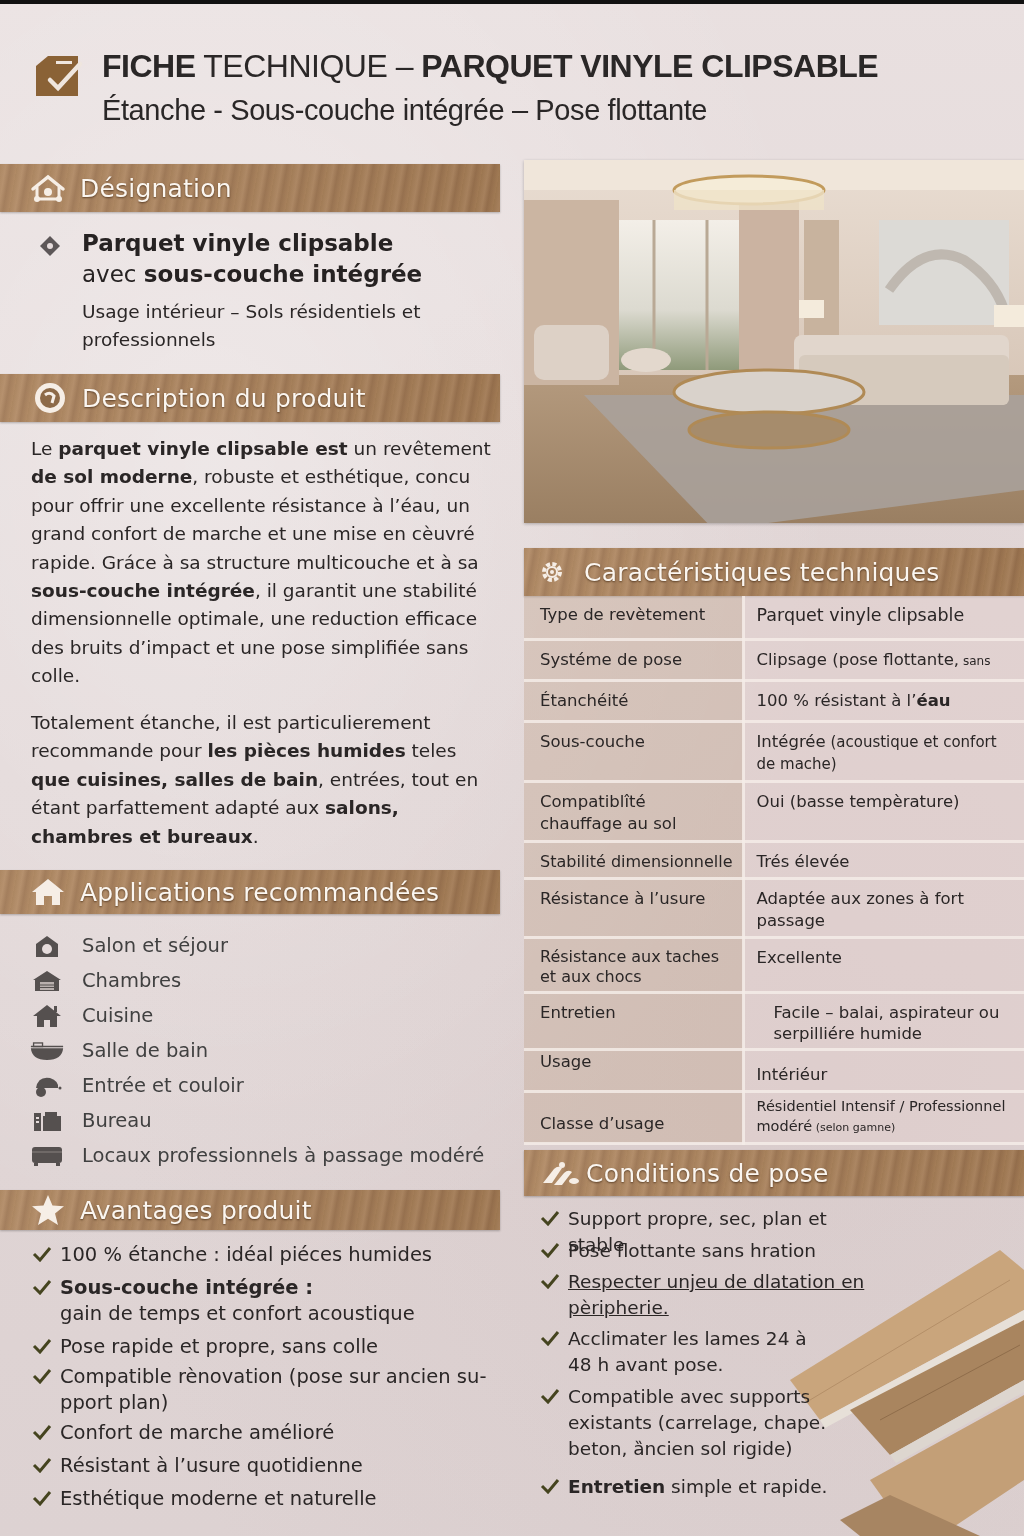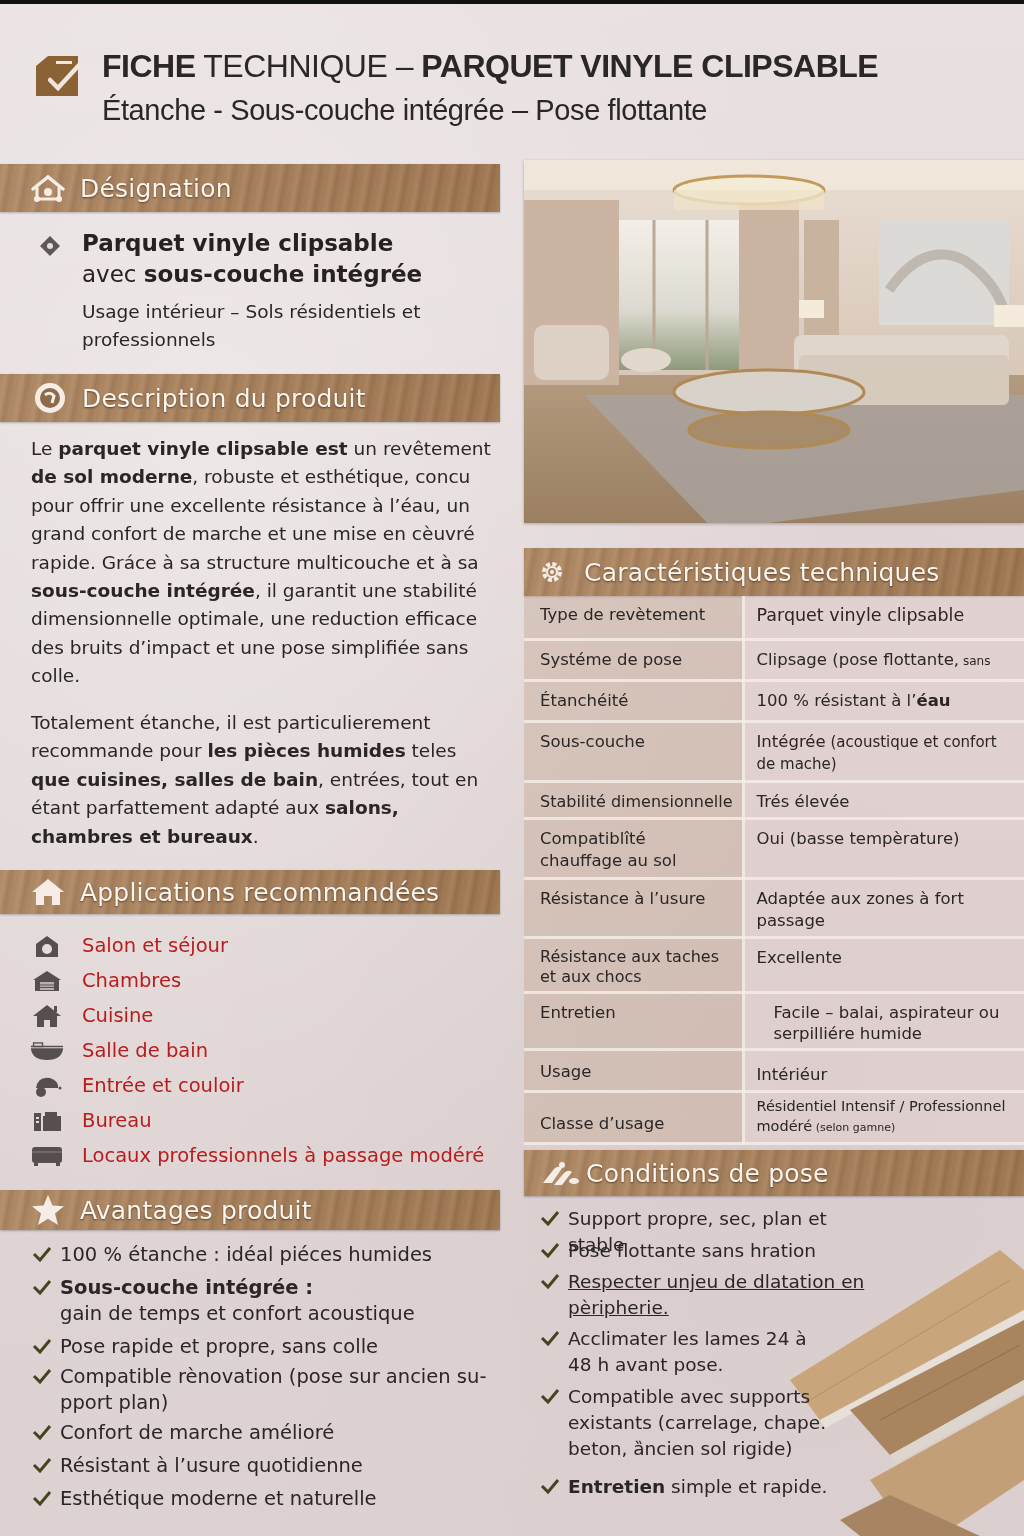--- a/index.html
+++ b/index.html
@@ -50,21 +50,21 @@
   .desig-sub { position: absolute; left: 82px; top: 298px; width: 400px; font-size: 18.5px; line-height: 28px; color: #2a2626; }
 
   
   .desc { position: absolute; left: 31px; width: 460px; font-size: 18.5px; line-height: 28.4px; color: #2a2626; }
   .desc b { font-weight: bold; }
 
   
   .apps { position: absolute; left: 30px; top: 928px; width: 470px; list-style: none; }
   .apps li { height: 35px; display: flex; align-items: center; }
   .apps .ic { width: 34px; height: 26px; display: flex; align-items: center; justify-content: center; }
-  .apps .lbl { margin-left: 18px; font-size: 19.5px; color: #b91c1c; white-space: nowrap; }
+  .apps .lbl { margin-left: 18px; font-size: 19.5px; color: #404040; white-space: nowrap; }
 
   
   .checks { position: absolute; list-style: none; }
   .checks li { display: flex; align-items: flex-start; }
   .checks .ck { width: 28px; flex: none; padding-top: 4px; }
   .checks .txt { font-size: 19.5px; line-height: 26px; color: #2a2626; }
   .checks .txt b { font-weight: bold; }
 
   
   .photo { position: absolute; left: 524px; top: 160px; width: 500px; height: 363px; overflow: hidden;
@@ -342,42 +342,42 @@
       <td class="v"><span>Clipsage (pose flottante,</span><span class="small"> sans</span></td>
     </tr>
     <tr style="height:41px;">
       <td class="k">Étanchéité</td>
       <td class="v"><span>100 % résistant à l’</span><b>éau</b></td>
     </tr>
     <tr style="height:60px;">
       <td class="k">Sous-couche</td>
       <td class="v"><span>Intégrée</span><span class="mid"> (acoustique et confort de mache)</span></td>
     </tr>
+    <tr style="height:60px;">
+      <td class="k">Compatiblîté chauffage au sol</td>
+      <td class="v">Oui (basse tempèrature)</td>
+    </tr>
     <tr style="height:37px;">
       <td class="k" style="padding-left:16px; padding-right:0; font-size:16px; white-space:nowrap;">Stabilité dimensionnelle</td>
       <td class="v">Trés élevée</td>
     </tr>
-    <tr style="height:60px;">
-      <td class="k">Compatiblîté chauffage au sol</td>
-      <td class="v">Oui (basse tempèrature)</td>
-    </tr>
     <tr style="height:59px;">
       <td class="k">Résistance à l’usure</td>
       <td class="v">Adaptée aux zones à fort passage</td>
     </tr>
     <tr style="height:52px;margin-top:10px;">
       <td class="k" style="font-size:16px; line-height:20px;">Résistance aux taches et aux chocs</td>
       <td class="v">Excellente</td>
     </tr>
     <tr style="height:53px;">
       <td class="k">Entretien</td>
       <td class="v" style="line-height:21px;padding-left:29px;">Facile – balai, aspirateur ou serpilliére humide</td>
     </tr>
     <tr style="height:30px;">
-      <td class="k" style="padding-top:10px;">Usage</td>
+      <td class="k" style="padding-top:0;">Usage</td>
       <td class="v" style="padding-top:13px;">Intériéur</td>
     </tr>
     <tr style="height:50px;">
       <td class="k" style="padding-top:20px;">Classe d’usage</td>
       <td class="v" style="padding-top:3px; font-size:14.5px; line-height:20px;"><span>Résidentiel Intensif / Professionnel modéré</span><span class="small" style="font-size:11px;"> (selon gamne)</span></td>
     </tr>
   </tbody>
     </table>
 
   <div class="bar right-bar" style="top:1150px; height:46px;">

